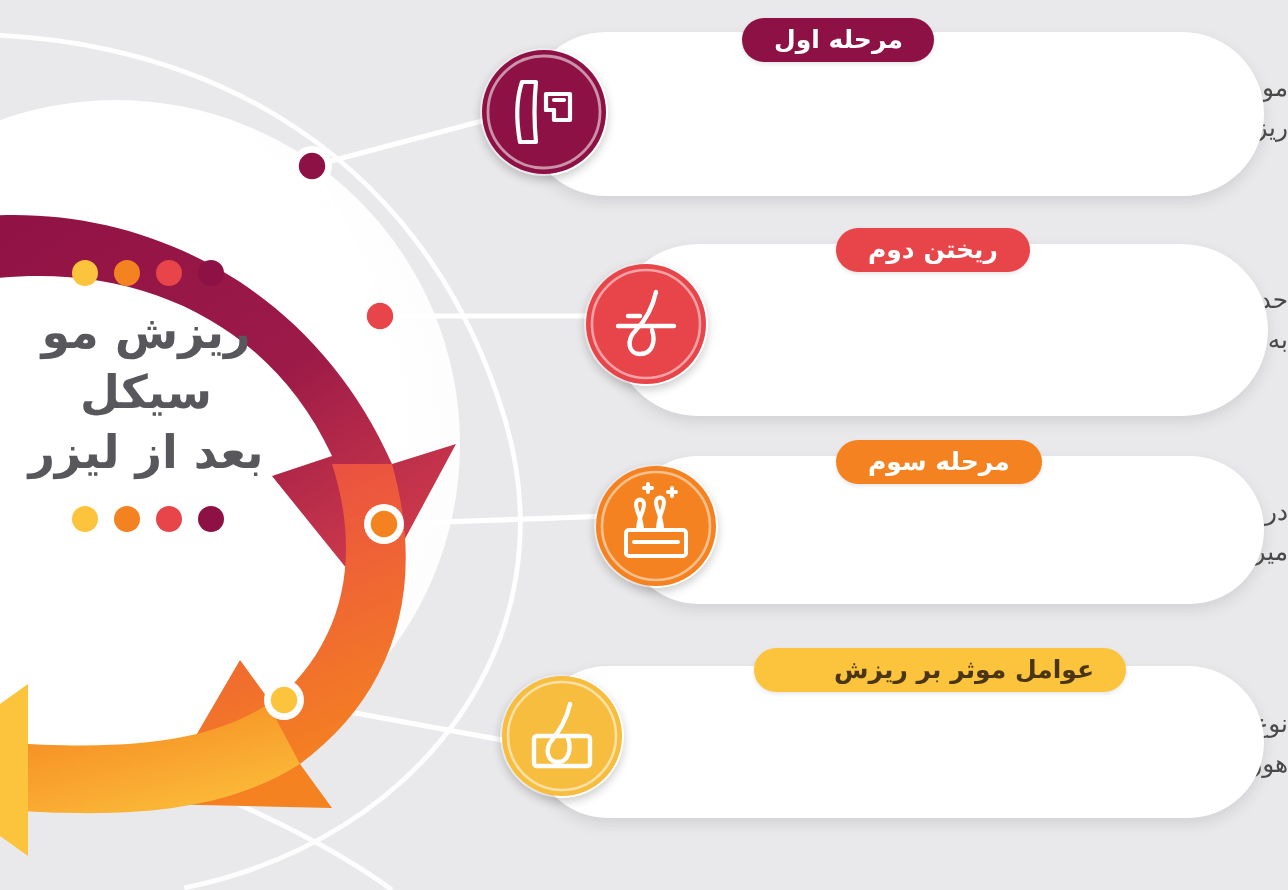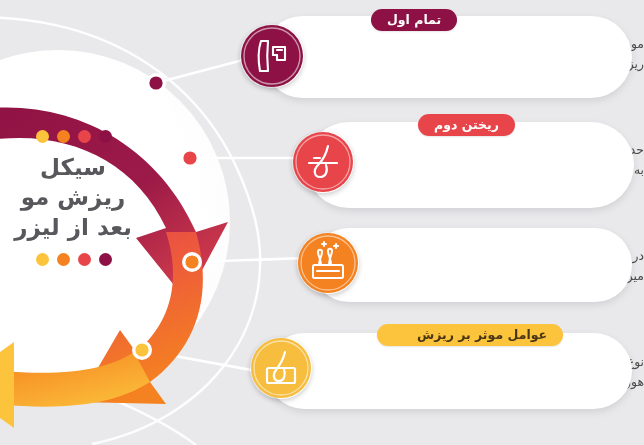--- a/index.html
+++ b/index.html
@@ -156,34 +156,34 @@
   </svg>
 
   <div class="title-block">
     <div class="dot-row">
       <span class="dot" style="background:#8d1144"></span>
       <span class="dot" style="background:#e8454a"></span>
       <span class="dot" style="background:#f58220"></span>
       <span class="dot" style="background:#fcc43c"></span>
     </div>
     <div class="title-text">
+      <div>ریزش مو</div>
       <div>سیکل</div>
-      <div>ریزش مو</div>
       <div>بعد از لیزر</div>
     </div>
     <div class="dot-row bottom">
       <span class="dot" style="background:#8d1144"></span>
       <span class="dot" style="background:#e8454a"></span>
       <span class="dot" style="background:#f58220"></span>
       <span class="dot" style="background:#fcc43c"></span>
     </div>
   </div>
 
   <div class="card" style="left:262px;top:16px;width:370px;height:82px;"></div>
-  <div class="badge" style="left:371px;top:9px;background:#8d1144;">تمام اول</div>
+  <div class="badge" style="left:371px;top:9px;background:#8d1144;">مرحله اول</div>
   <div class="card-body" style="left:308px;top:34px;width:auto;right:auto;">موهای لیزر شده که در مرحله فعال رشد (آناژن) هستند، شروع به ریزش می کنند. این ریزش طبیعی است.</div>
   <div class="icon-circle" style="left:240px;top:24px;width:64px;height:64px;background:url(#icon1g);">
     <svg width="64" height="64" viewBox="0 0 64 64" xmlns="http://www.w3.org/2000/svg">
       <circle cx="32" cy="32" r="31" fill="#8d1144"></circle>
       <circle cx="32" cy="32" r="28" fill="none" stroke="#ffffff" stroke-opacity=".55" stroke-width="1.4"></circle>
       <g fill="none" stroke="#ffffff" stroke-width="2.1" stroke-linejoin="round" stroke-linecap="round">
         <path d="M21,17 C18,26 18,36 20,47 L28,47 C27,37 27,27 28,17 Z"></path>
         <path d="M33,23 L45,23 L45,36 L37,36 L37,31 L33,31 Z"></path>
         <path d="M37,26 L42,26"></path>
         <path d="M37,31 L33,31"></path>
@@ -200,20 +200,21 @@
       <circle cx="31" cy="31" r="27" fill="none" stroke="#ffffff" stroke-opacity=".5" stroke-width="1.3"></circle>
       <g fill="none" stroke="#ffffff" stroke-width="2.2" stroke-linecap="round">
         <path d="M36,15 C34,24 30,30 26,34 C21,39 22,46 28,46 C34,46 36,40 34,34"></path>
         <path d="M17,32 L45,32"></path>
         <path d="M22,27 L28,27"></path>
       </g>
     </svg>
   </div>
 
   <div class="card" style="left:312px;top:228px;width:320px;height:74px;"></div>
+  <div class="badge" style="left:418px;top:220px;background:#f58220;">مرحله سوم</div>
   <div class="card-body" style="left:358px;top:246px;width:auto;right:auto;">در نهایت، بیشتر یا تمام موهای زائد در ناحیه لیزر شده میریزند.</div>
   <div class="icon-circle" style="left:297px;top:232px;width:62px;height:62px;">
     <svg width="62" height="62" viewBox="0 0 62 62" xmlns="http://www.w3.org/2000/svg">
       <circle cx="31" cy="31" r="30" fill="#f58220"></circle>
       <circle cx="31" cy="31" r="27" fill="none" stroke="#ffffff" stroke-opacity=".5" stroke-width="1.3"></circle>
       <g fill="none" stroke="#ffffff" stroke-width="2" stroke-linecap="round">
         <rect x="16" y="33" width="30" height="13" rx="1.5"></rect>
         <path d="M24,33 C24,27 21,24 21,20 C21,17 25,17 25,20 C25,24 22,27 22,33"></path>
         <path d="M34,33 C34,26 31,23 31,19 C31,16 35,16 35,19 C35,23 32,26 32,33"></path>
         <path d="M27,14 L27,10 M25,12 L29,12"></path>

